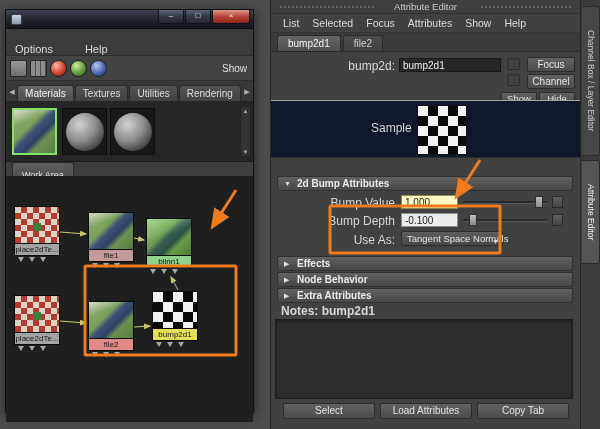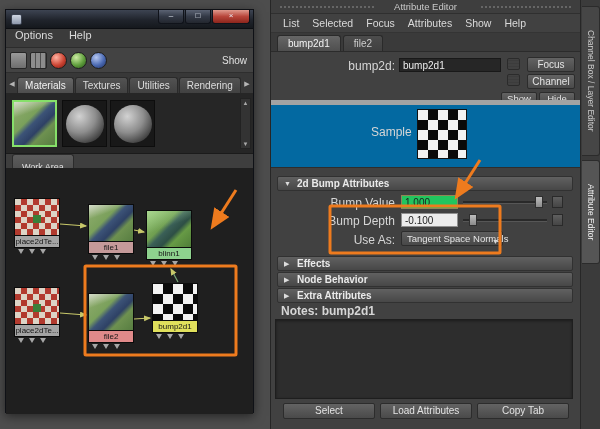--- a/index.html
+++ b/index.html
@@ -6,21 +6,21 @@
   html,body{background:#2f2f2f}
   .screen{position:relative;width:600px;height:429px;background:#4d4d4d;font-family:"Liberation Sans","DejaVu Sans",sans-serif;overflow:hidden;color:#ddd}
 
   
   .hs-window{position:absolute;left:5px;top:9px;width:249px;height:404px;background:#3e3e3e;border:1px solid #0f1116;box-shadow:0 3px 10px rgba(0,0,0,.55)}
   .hs-titlebar{position:relative;height:19px;background:linear-gradient(#3d4452,#20242c 55%,#15181d);border-bottom:1px solid #0c0e12}
   .hs-sysicon{position:absolute;left:5px;top:4px;width:11px;height:11px;background:linear-gradient(#cfd6e2,#8d98ab);border:1px solid #39404e;border-radius:2px}
   .winbtns{position:absolute;right:3px;top:0;display:flex;gap:1px}
   .winbtn{width:26px;height:14px;background:linear-gradient(#5b6373,#333946 50%,#23272f);border:1px solid #10131a;border-top:none;border-radius:0 0 3px 3px;color:#e6ebf4;font-size:8px;line-height:12px;text-align:center;cursor:pointer}
   .winbtn.close{width:38px;background:linear-gradient(#e09a8e,#b8453a 50%,#8c251c)}
-  .hs-menubar{height:19px;background:#3b3b3b;border-bottom:1px solid #2c2c2c;display:flex;align-items:flex-start;gap:16px;padding:0 9px;font-size:11px;color:#dadada}
+  .hs-menubar{height:27px;background:#3b3b3b;border-bottom:1px solid #2c2c2c;display:flex;align-items:flex-end;gap:32px;padding:0 9px;font-size:11px;color:#dadada}
   .hs-toolbar{height:25px;background:#434343;border-bottom:1px solid #2e2e2e;display:flex;align-items:center;gap:3px;padding:0 4px}
   .ti{width:17px;height:17px;border:1px solid #262626;border-radius:2px;background:linear-gradient(#6b6b6b,#4c4c4c)}
   .ti.panel{background:linear-gradient(#9a9a9a,#6e6e6e)}
   .ti.grid{background:repeating-linear-gradient(90deg,#8d8d8d 0 4px,#4f4f4f 4px 5px)}
   .ti.sphere{border-radius:50%;border-color:#1f1f1f}
   .ti.red{background:radial-gradient(circle at 35% 30%,#ffb3a3,#cc4433 55%,#77170e)}
   .ti.green{background:radial-gradient(circle at 35% 30%,#cdeca4,#5f9e3c 55%,#27511a)}
   .ti.blue{background:radial-gradient(circle at 35% 30%,#b6c8f2,#4a69b2 55%,#1d2f5e)}
   .hs-show{margin-left:auto;font-size:10px;color:#e0e0e0;padding-right:2px}
   .hs-tabbar{height:21px;background:#383838;border-bottom:1px solid #262626;display:flex;align-items:flex-end;padding:0 1px}
@@ -68,25 +68,25 @@
   .ae-panel{position:absolute;left:270px;top:0;width:310px;height:429px;background:#414141;border-left:1px solid #262626}
   .ae-header{position:absolute;top:0;left:0;right:0;height:14px;background:#3e3e3e;border-bottom:1px solid #2f2f2f;text-align:center;font-size:9.5px;color:#c9c9c9;line-height:14px}
   .dots{position:absolute;top:5px;height:4px;background-image:radial-gradient(#666 1px,transparent 1.2px);background-size:4px 4px}
   .ae-menubar{position:absolute;top:14px;left:0;right:0;height:19px;display:flex;align-items:center;gap:13px;padding-left:12px;font-size:10.5px;color:#dadada;background:#414141;border-bottom:1px solid #343434}
   .ae-tabrow{position:absolute;top:33px;left:0;right:0;height:19px;background:#3a3a3a;border-bottom:1px solid #2b2b2b;display:flex;align-items:flex-end;padding-left:6px}
   .ae-tab{font-size:10px;padding:2px 10px;background:linear-gradient(#4c4c4c,#404040);color:#cdcdcd;border:1px solid #2a2a2a;border-bottom:none;border-radius:3px 3px 0 0;margin-right:2px}
   .ae-tab.active{background:linear-gradient(#666,#4f4f4f);color:#f2f2f2}
   .ae-label{position:absolute;font-size:12px;color:#d6d6d6;line-height:14px}
   .r{text-align:right}
   .field{position:absolute;height:14px;border:1px solid #191919;background:#262626;color:#ececec;font-size:10px;font-family:"Liberation Sans",sans-serif;padding:0 3px}
-  .field.lt-yellow{background:#22c55e;border-color:#8f8756;color:#1d1d1d}
+  .field.lt-yellow{background:#fef9c3;border-color:#8f8756;color:#1d1d1d}
   .field.lt-gray{background:#ececec;border-color:#8f8f8f;color:#1d1d1d}
   .btn{position:absolute;background:linear-gradient(#636363,#4a4a4a);border:1px solid #2c2c2c;border-radius:2px;color:#e3e3e3;font-size:10px;text-align:center;cursor:pointer}
   .mini-icon{position:absolute;width:13px;height:12px;background:linear-gradient(#6e6e6e,#4f4f4f);border:1px solid #2b2b2b;border-radius:2px;background-image:repeating-linear-gradient(0deg,transparent 0 2px,#3c3c3c 2px 3px)}
-  .sample-strip{position:absolute;top:100px;left:0;right:0;height:68px;background:#0369a1;border-top:5px solid #a3a3a3;border-bottom:1px solid #2e2e2e}
+  .sample-strip{position:absolute;top:100px;left:0;right:0;height:58px;background:#0f172a;border-top:1px solid #a3a3a3;border-bottom:1px solid #2e2e2e}
   .sample-img{position:absolute;left:146px;top:4px;width:50px;height:50px;border:1px solid #121212}
   .section-bar{position:absolute;left:6px;width:296px;height:15px;background:linear-gradient(#616161,#474747);border:1px solid #313131;border-radius:2px;font-size:10px;font-weight:bold;color:#eaeaea;line-height:13px;padding-left:19px;cursor:pointer}
   .sec-arrow{position:absolute;left:6px;top:0;font-size:7px;color:#dcdcdc;line-height:13px}
   .slider{position:absolute;height:14px}
   .slider .track{position:absolute;left:0;right:0;top:6px;height:3px;background:#292929;border-bottom:1px solid #565656}
   .slider .handle{position:absolute;top:1px;width:8px;height:12px;background:linear-gradient(#bdbdbd,#8b8b8b);border:1px solid #2f2f2f}
   .map-btn{position:absolute;width:11px;height:12px;background:linear-gradient(#5f5f5f,#454545);border:1px solid #2a2a2a}
   .dropdown{position:absolute;height:15px;background:linear-gradient(#5e5e5e,#484848);border:1px solid #2d2d2d;border-radius:2px;color:#e6e6e6;font-size:9.5px;line-height:13px;padding:0 16px 0 5px;cursor:pointer;white-space:nowrap}
   .dd-arrow{position:absolute;right:3px;top:3px;font-size:7px;color:#d8d8d8}
   .notes-box{position:absolute;left:4px;top:319px;width:298px;height:80px;background:#2d2d2d;border:1px solid #1e1e1e;box-shadow:inset 0 1px 3px rgba(0,0,0,.4)}

